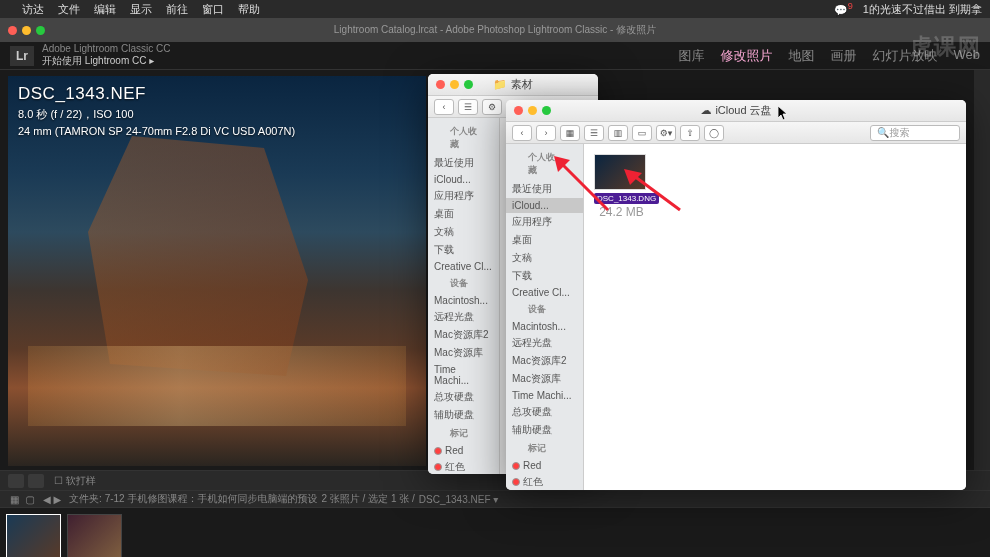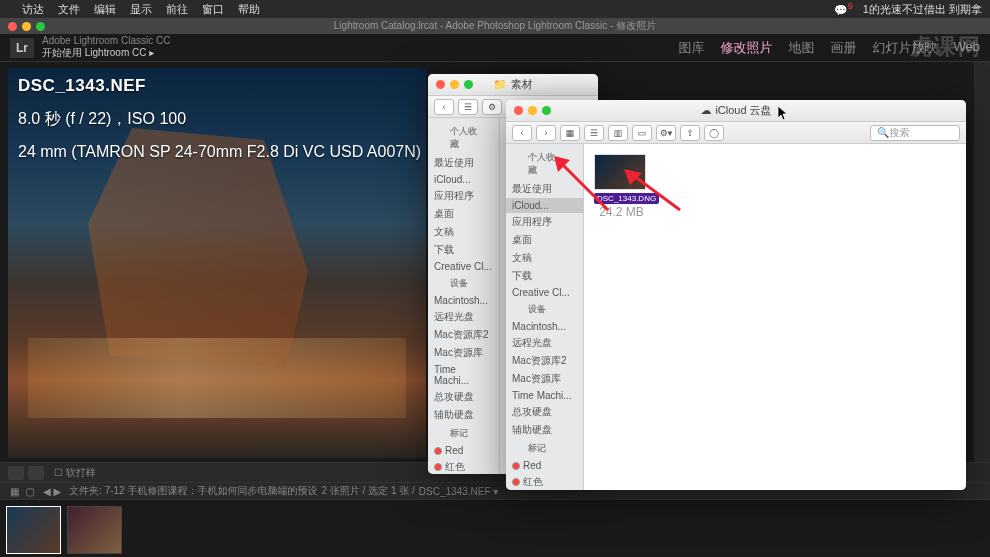--- a/index.html
+++ b/index.html
@@ -1,35 +1,35 @@
 <!DOCTYPE html>
 <html><head>
 <meta charset="utf-8">
 <style>
 *{margin:0;padding:0;box-sizing:border-box;font-family:-apple-system,"Helvetica Neue",Arial,sans-serif}
 body{width:990px;height:557px;background:#1a1a1a;overflow:hidden;position:relative;color:#ccc;font-size:11px}
 .menubar{height:18px;background:#2a2a2a;display:flex;align-items:center;padding:0 8px;color:#ddd;font-size:11px;gap:14px}
 .menubar-right{margin-left:auto;display:flex;gap:10px;align-items:center}
-.titlebar{height:16px;background:#444;display:flex;align-items:center;justify-content:center;font-size:10px;color:#999}
+.titlebar{height:24px;background:#444;display:flex;align-items:center;justify-content:center;font-size:10px;color:#999}
 .titlebar .traffic{position:absolute;left:8px;display:flex;gap:5px}
 .dot{width:9px;height:9px;border-radius:50%}
 .dot.r{background:#ff5f56}.dot.y{background:#ffbd2e}.dot.g{background:#27c93f}
 .lr-header{height:28px;background:#1a1a1a;border-bottom:1px solid #333;display:flex;align-items:center;padding:0 10px}
 .lr-logo{background:#333;padding:3px 6px;font-weight:bold;font-size:12px;color:#ccc;margin-right:8px}
 .lr-title{font-size:10px;color:#888}
 .lr-nav{margin-left:auto;display:flex;gap:16px;font-size:13px;color:#888}
 .lr-nav .active{color:#f9a8d4}
 .main{position:relative;height:400px;background:#1a1a1a;display:flex}
 .photo-area{flex:1;position:relative;padding:8px}
 .photo{position:absolute;left:8px;top:6px;width:418px;height:390px;background:linear-gradient(180deg,#0a2540 0%,#1a3a55 25%,#2d4a5e 40%,#3d3530 55%,#5a3a28 70%,#8a5030 80%,#2a2520 100%);overflow:hidden}
 .photo::before{content:"";position:absolute;left:80px;top:60px;width:220px;height:240px;background:linear-gradient(135deg,rgba(180,100,40,.4),rgba(120,60,30,.6));clip-path:polygon(20% 0,80% 5%,100% 60%,90% 100%,10% 95%,0 40%)}
 .photo::after{content:"";position:absolute;left:20px;bottom:40px;right:20px;height:80px;background:linear-gradient(90deg,rgba(255,180,80,.15) 0%,rgba(255,220,150,.3) 40%,rgba(255,180,80,.15) 100%)}
 .photo-meta{position:absolute;left:18px;top:14px;color:#fff;text-shadow:0 1px 2px rgba(0,0,0,.8);z-index:2}
-.photo-meta h1{font-size:17px;font-weight:700;letter-spacing:.5px}
-.photo-meta .line{font-size:16px;margin-top:13px}
+.photo-meta h1{font-size:17px;font-weight:400;letter-spacing:.5px}
+.photo-meta .line{font-size:11px;margin-top:3px}
 .right-panel{width:16px;background:#2a2a2a}
 .toolbar{height:20px;background:#2a2a2a;border-top:1px solid #333;display:flex;align-items:center;padding:0 8px;gap:4px}
 .toolbar-btn{width:16px;height:14px;background:#3a3a3a;border-radius:2px}
 .crumb{height:17px;background:#2a2a2a;font-size:10px;color:#888;display:flex;align-items:center;padding:0 10px;border-top:1px solid #333}
 .filmstrip{height:60px;background:#1a1a1a;border-top:1px solid #333;display:flex;align-items:center;padding:6px;gap:6px}
 .thumb{width:55px;height:48px;border:1px solid #444;background:linear-gradient(135deg,#1a3a55,#5a3a28)}
 .thumb.sel{border-color:#fff}
 
 .finder{position:absolute;background:#ececec;border-radius:5px;box-shadow:0 8px 40px rgba(0,0,0,.5);display:flex;flex-direction:column;overflow:hidden}
 .finder1{left:428px;top:74px;width:170px;height:400px;z-index:5}

